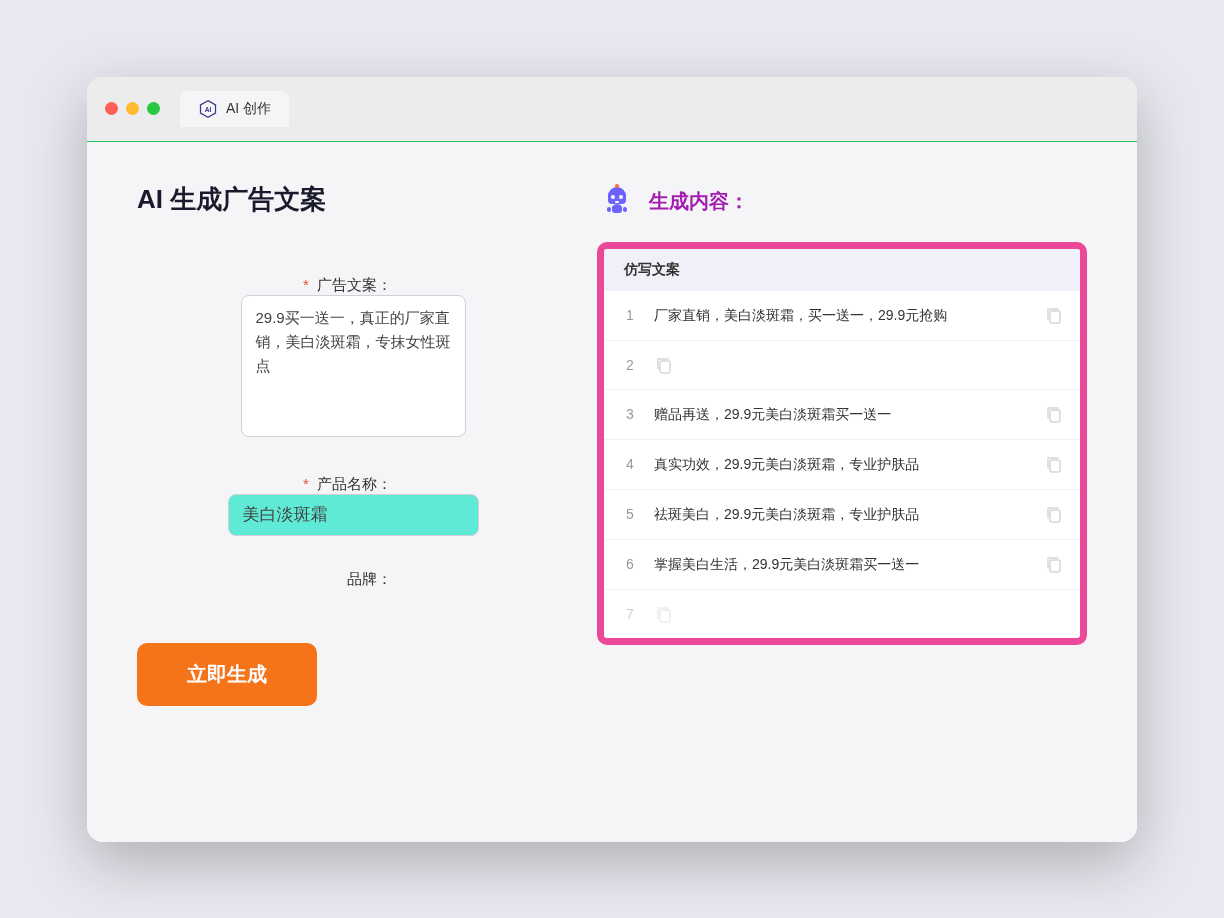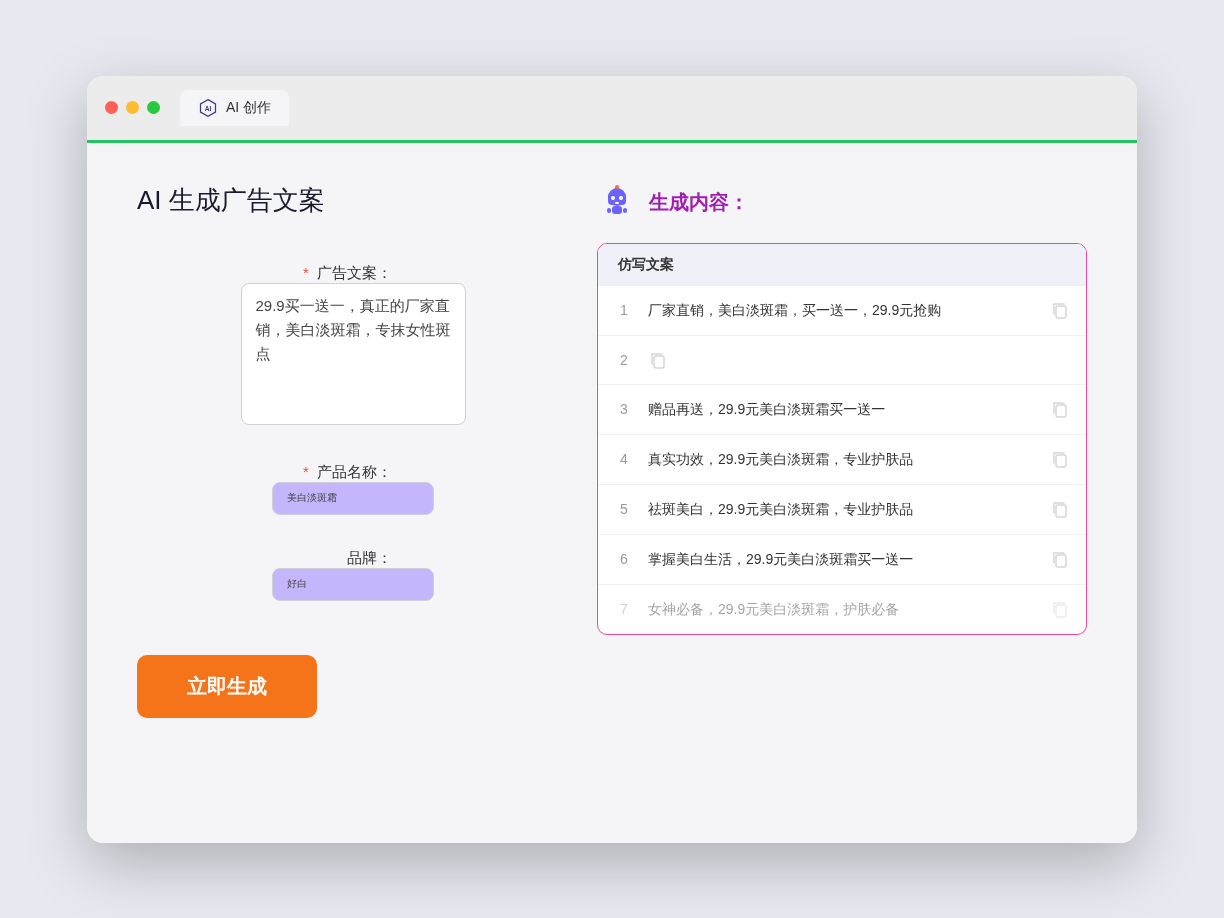--- a/index.html
+++ b/index.html
@@ -19,21 +19,21 @@
       box-shadow: 0 20px 60px rgba(0,0,0,0.25);
       overflow: hidden;
     }
 
     .title-bar {
       background: #ececec;
       padding: 14px 18px;
       display: flex;
       align-items: center;
       gap: 12px;
-      border-bottom: 3px solid #22c55e;
+      border-bottom: 1px solid #22c55e;
     }
 
     .traffic-lights {
       display: flex;
       gap: 8px;
     }
 
     .dot {
       width: 13px;
       height: 13px;
@@ -68,23 +68,23 @@
       min-height: 700px;
     }
 
     
     .left-panel {
       flex: 0 0 420px;
     }
 
     .page-title {
       font-size: 26px;
-      font-weight: 400;
+      font-weight: 700;
       color: #1a1a2e;
-      margin-bottom: 36px;
+      margin-bottom: 49px;
     }
 
     .form-group {
       display: flex;
       align-items: center;
       margin-bottom: 24px;
       flex-direction: column;
     }
 
     .form-label {
@@ -117,23 +117,23 @@
       outline: none;
       font-family: inherit;
       line-height: 1.6;
     }
 
     input.form-input {
       width: 100%;
       border: 1.5px solid #d0d0d8;
       border-radius: 8px;
       padding: 10px 14px;
-      font-size: 10px;
+      font-size: 17px;
       color: #444;
-      background: #c4b5fd;
+      background: #5eead4;
       outline: none;
       font-family: inherit;
     }
 
     .generate-btn {
       background: #f5741a;
       color: #fff;
       border: none;
       border-radius: 10px;
       padding: 18px 50px;
@@ -164,21 +164,21 @@
     .result-title {
       font-size: 20px;
       font-weight: 600;
       color: #a21caf;
     }
 
     .result-table {
       background: #fff;
       border-radius: 10px;
       overflow: hidden;
-      border: 1px solid #ec4899;
+      border: 7px solid #ec4899;
     }
 
     .result-table-header {
       background: #f0f0f8;
       padding: 12px 20px;
       font-size: 14px;
       font-weight: 600;
       color: #333;
     }
 
@@ -266,23 +266,20 @@
         <div class="form-input-wrap">
           <input type="text" class="form-input" value="美白淡斑霜" style="">
         </div>
       </div>
 
       
       <div class="form-group">
         <label class="form-label">
           <span>品牌：</span>
         </label>
-        <div class="form-input-wrap">
-          <input type="text" class="form-input" value="好白" style="">
-        </div>
       </div>
 
       <button class="generate-btn">立即生成</button>
     </div>
 
     <div class="right-panel">
       <div class="result-header">
 
         <svg class="robot-icon" viewBox="0 0 40 40" fill="none">
           <circle cx="20" cy="14" r="9" fill="#6c63ff"></circle>
@@ -347,21 +344,20 @@
             <div class="result-row">
       <span class="row-num">6</span>
       <span class="row-text">掌握美白生活，29.9元美白淡斑霜买一送一</span>
       <svg class="copy-icon" viewBox="0 0 20 20" fill="none">
         <rect x="6" y="6" width="10" height="12" rx="2" stroke="#999" stroke-width="1.5"></rect>
         <path d="M4 14V4h10" stroke="#999" stroke-width="1.5" stroke-linecap="round"></path>
       </svg>
     </div>
             <div class="result-row dimmed">
       <span class="row-num">7</span>
-      <span class="row-text">女神必备，29.9元美白淡斑霜，护肤必备</span>
       <svg class="copy-icon" viewBox="0 0 20 20" fill="none">
         <rect x="6" y="6" width="10" height="12" rx="2" stroke="#999" stroke-width="1.5"></rect>
         <path d="M4 14V4h10" stroke="#999" stroke-width="1.5" stroke-linecap="round"></path>
       </svg>
     </div>
           </div>
       </div>
     </div>
 
   </div>

